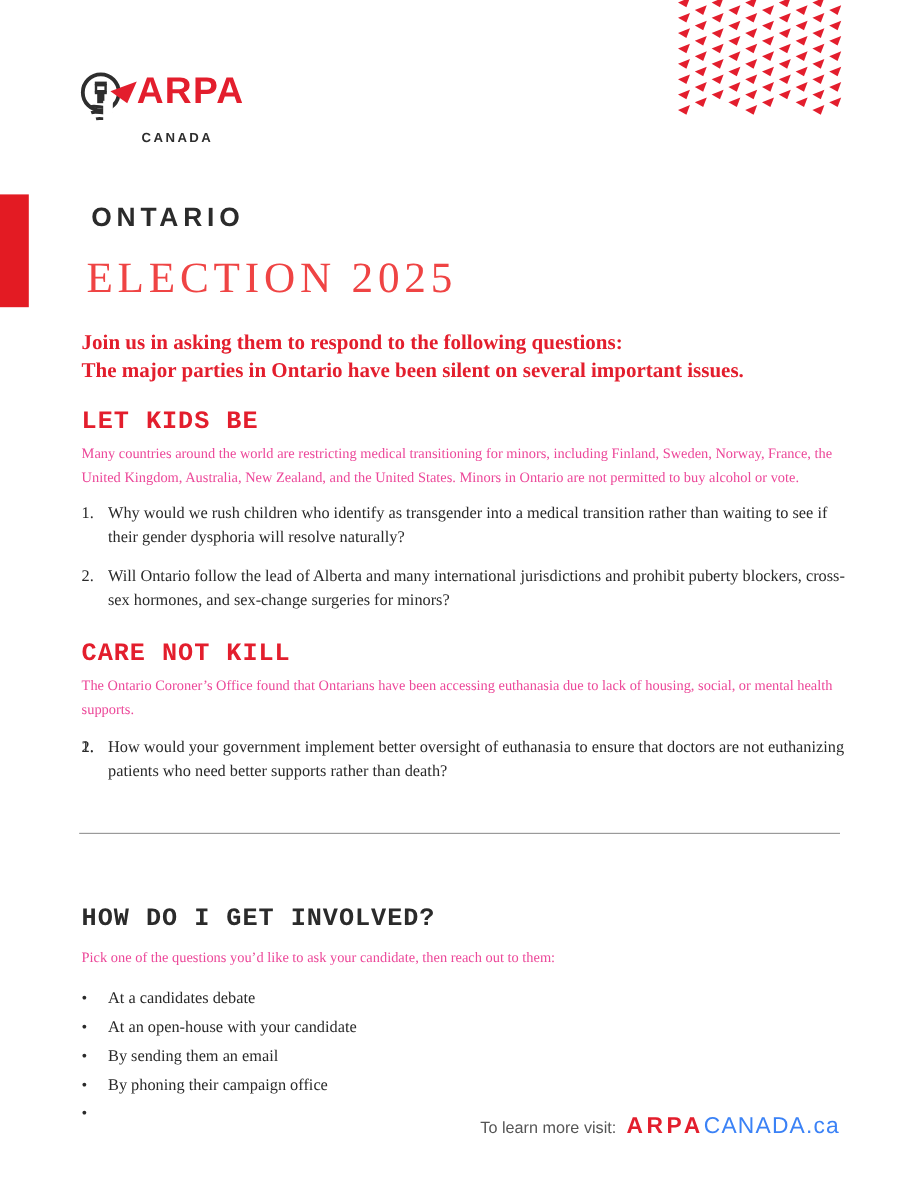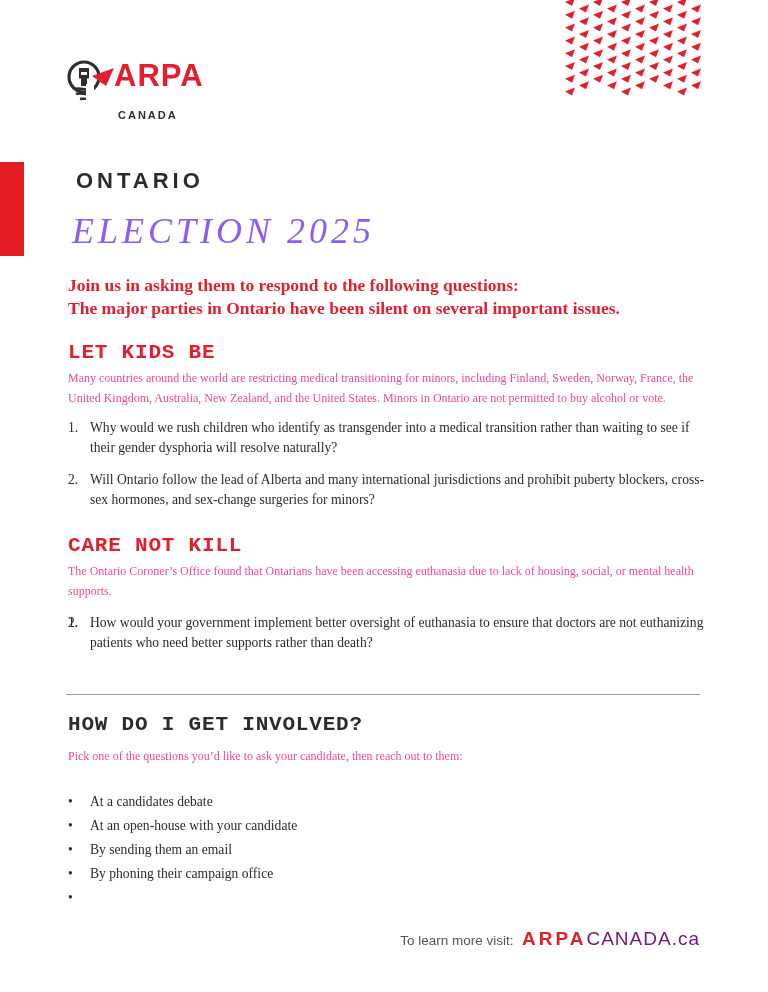--- a/index.html
+++ b/index.html
@@ -75,24 +75,23 @@
       font-size: 22px;
       letter-spacing: 4px;
       color: #2b2b2b;
       line-height: 1;
     }
     .title-2 {
       position: absolute;
       left: 72px;
       top: 213px;
       font-family: "Liberation Serif", "DejaVu Serif", serif;
-      font-style: italic;
       font-size: 36px;
       letter-spacing: 4px;
-      color: #8b5cf6;
+      color: #ef4444;
       line-height: 1;
     }
     .intro {
       position: absolute;
       left: 68px;
       top: 274px;
       width: 640px;
       font-family: "Liberation Serif", "DejaVu Serif", serif;
       font-weight: bold;
       font-size: 17.5px;
@@ -179,21 +178,21 @@
     .footer-brand {
       font-size: 19px;
       font-weight: bold;
       letter-spacing: 3px;
       color: #e31e2d;
       margin-left: 4px;
     }
     .footer-rest {
       font-size: 19px;
       letter-spacing: 1px;
-      color: #701a75;
+      color: #3b82f6;
     }
   </style>
 </head>
 <body>
 
 <svg class="pattern" viewBox="0 0 142 98" xmlns="http://www.w3.org/2000/svg">
   <defs>
     <polygon id="tri" points="0,4 10,0 7,8" fill="#e31e2d"></polygon>
   </defs>
   <g id="tri-grid">
@@ -324,23 +323,23 @@
     </li>
     <li class="qitem">
       <span class="qnum">2.</span>
       <span>How would your government implement better oversight of euthanasia to ensure that doctors are not euthanizing patients who need better supports rather than death?</span>
     </li>
   </ol>
 </div>
 
 <div class="divider"></div>
 
-<div class="section" style="top:716px;">
+<div class="section" style="top:758px;">
   <h2 class="section-heading dark" style="margin-bottom:12px;">HOW DO I GET INVOLVED?</h2>
-  <p class="para" style="margin-bottom:24px;">Pick one of the questions you’d like to ask your candidate, then reach out to them:</p>
+  <p class="para" style="margin-bottom:12px;">Pick one of the questions you’d like to ask your candidate, then reach out to them:</p>
   <ul class="blist">
     <li class="bitem">
       <span class="bullet">•</span>
       <span>At a candidates debate</span>
     </li>
     <li class="bitem">
       <span class="bullet">•</span>
       <span>At an open-house with your candidate</span>
     </li>
     <li class="bitem">

